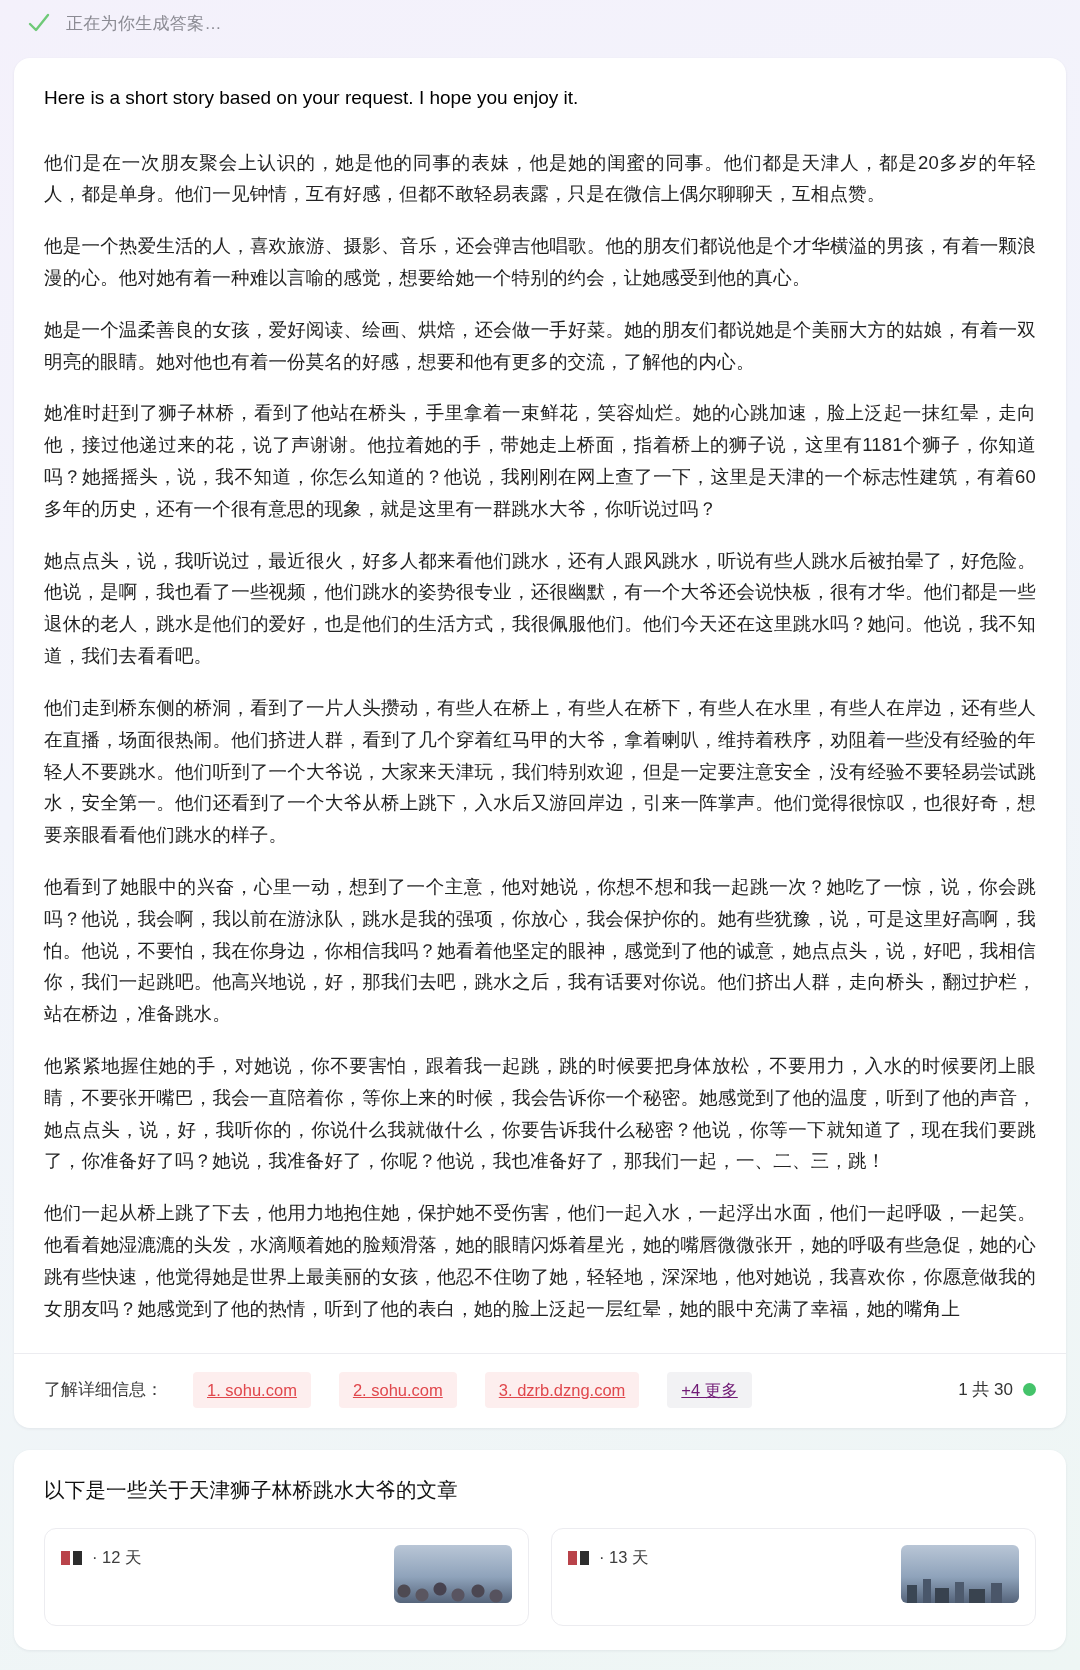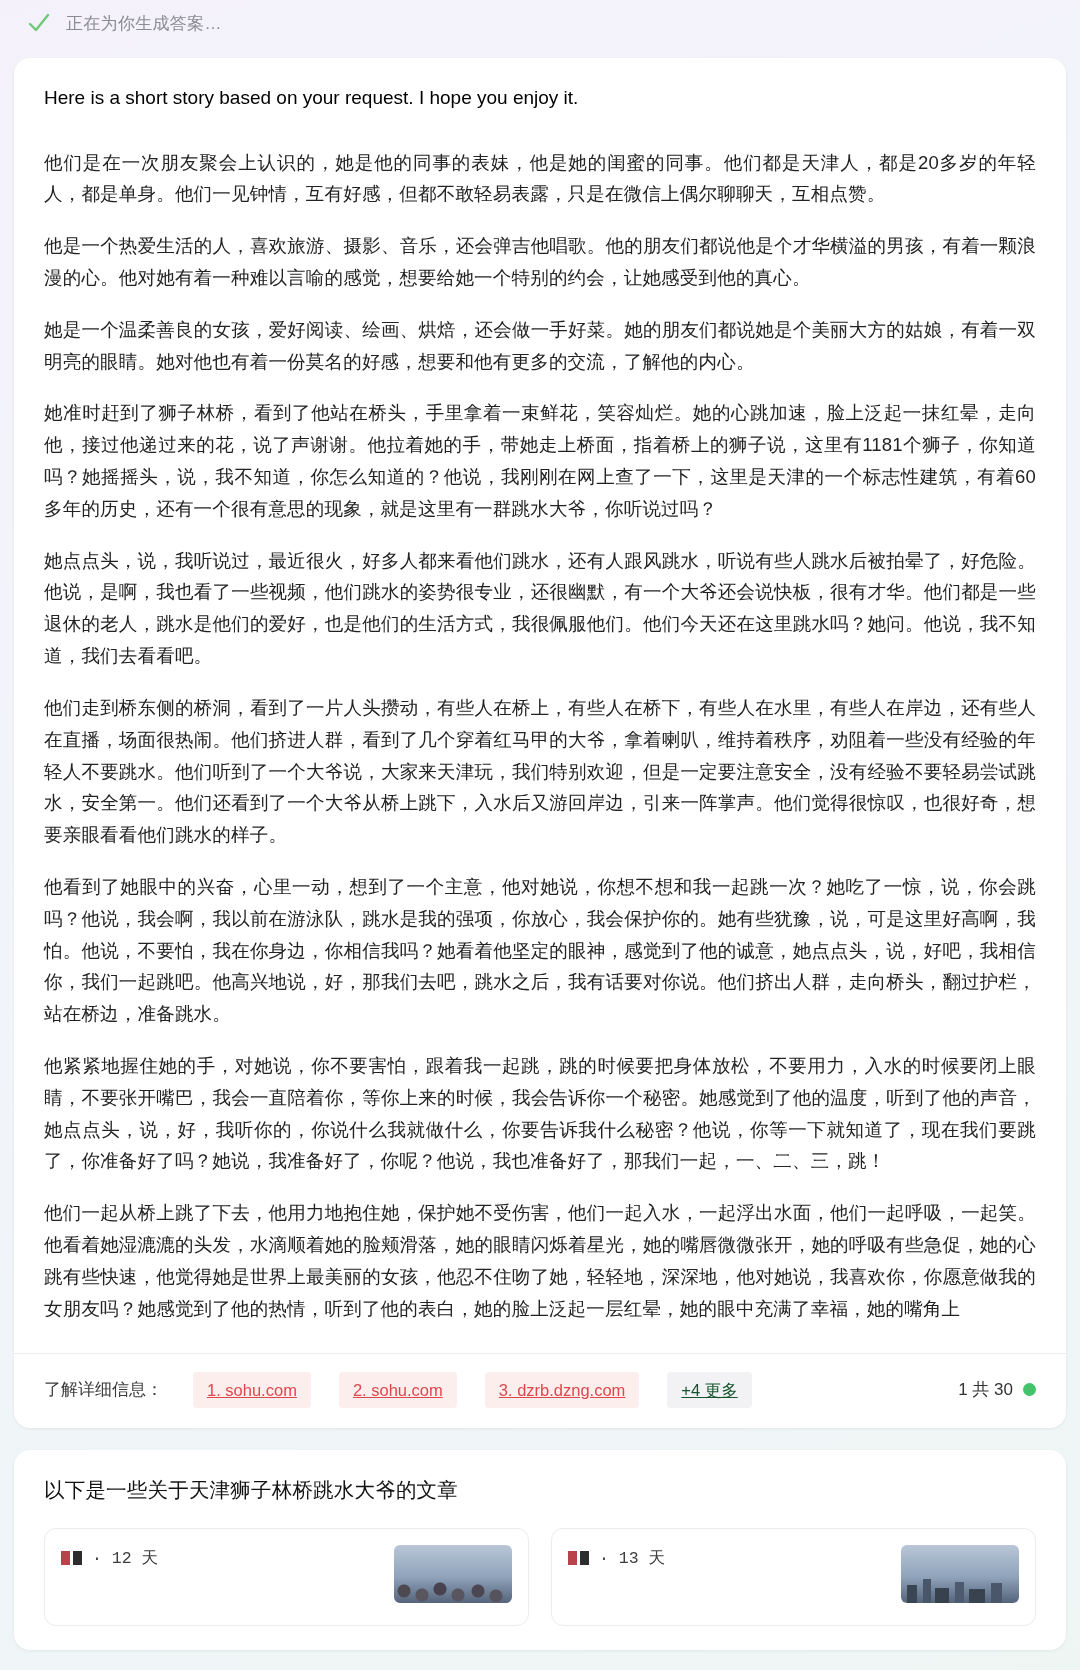--- a/index.html
+++ b/index.html
@@ -80,21 +80,21 @@
     background: #fdeeee;
     color: #e0474c;
     border-radius: 4px;
     font-size: 16.5px;
     padding: 9px 14px;
     white-space: nowrap;
     line-height: 1.1;
   }
   .chip.more {
     background: #f2f2f4;
-    color: #14532d;
+    color: #701a75;
   }
   .pager {
     margin-left: auto;
     display: flex;
     align-items: center;
     gap: 10px;
     font-size: 17px;
     color: #333;
     white-space: nowrap;
   }
@@ -134,21 +134,20 @@
     gap: 12px;
     min-height: 62px;
     background: #fff;
   }
   .article-meta {
     display: flex;
     align-items: center;
     gap: 9px;
     flex: 1;
     padding-top: 2px;
-    font-family: Liberation Mono, monospace;
   }
   .fav {
     width: 22px;
     height: 18px;
     display: inline-block;
     background:
       linear-gradient(#b9434a, #b9434a) 0 2px/9px 14px no-repeat,
       linear-gradient(#2d2d2d, #2d2d2d) 12px 2px/9px 14px no-repeat;
     flex: 0 0 auto;
   }

